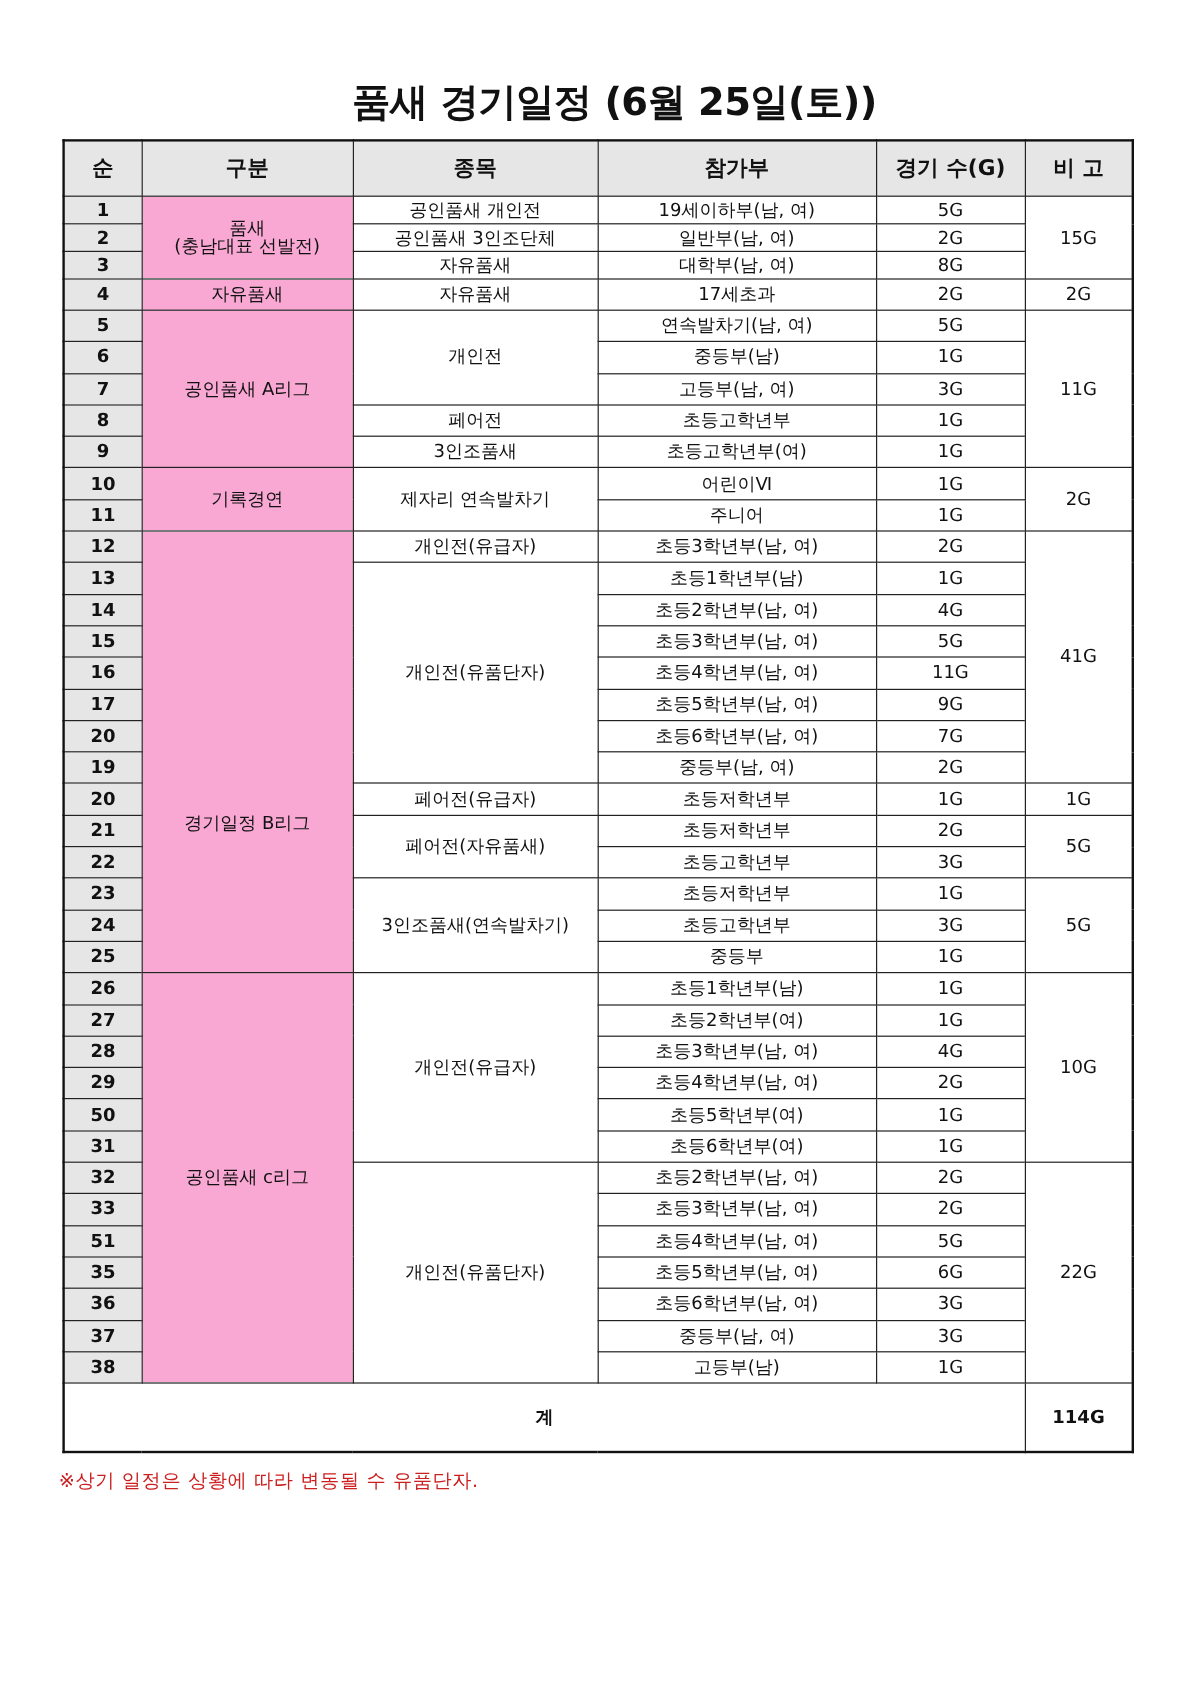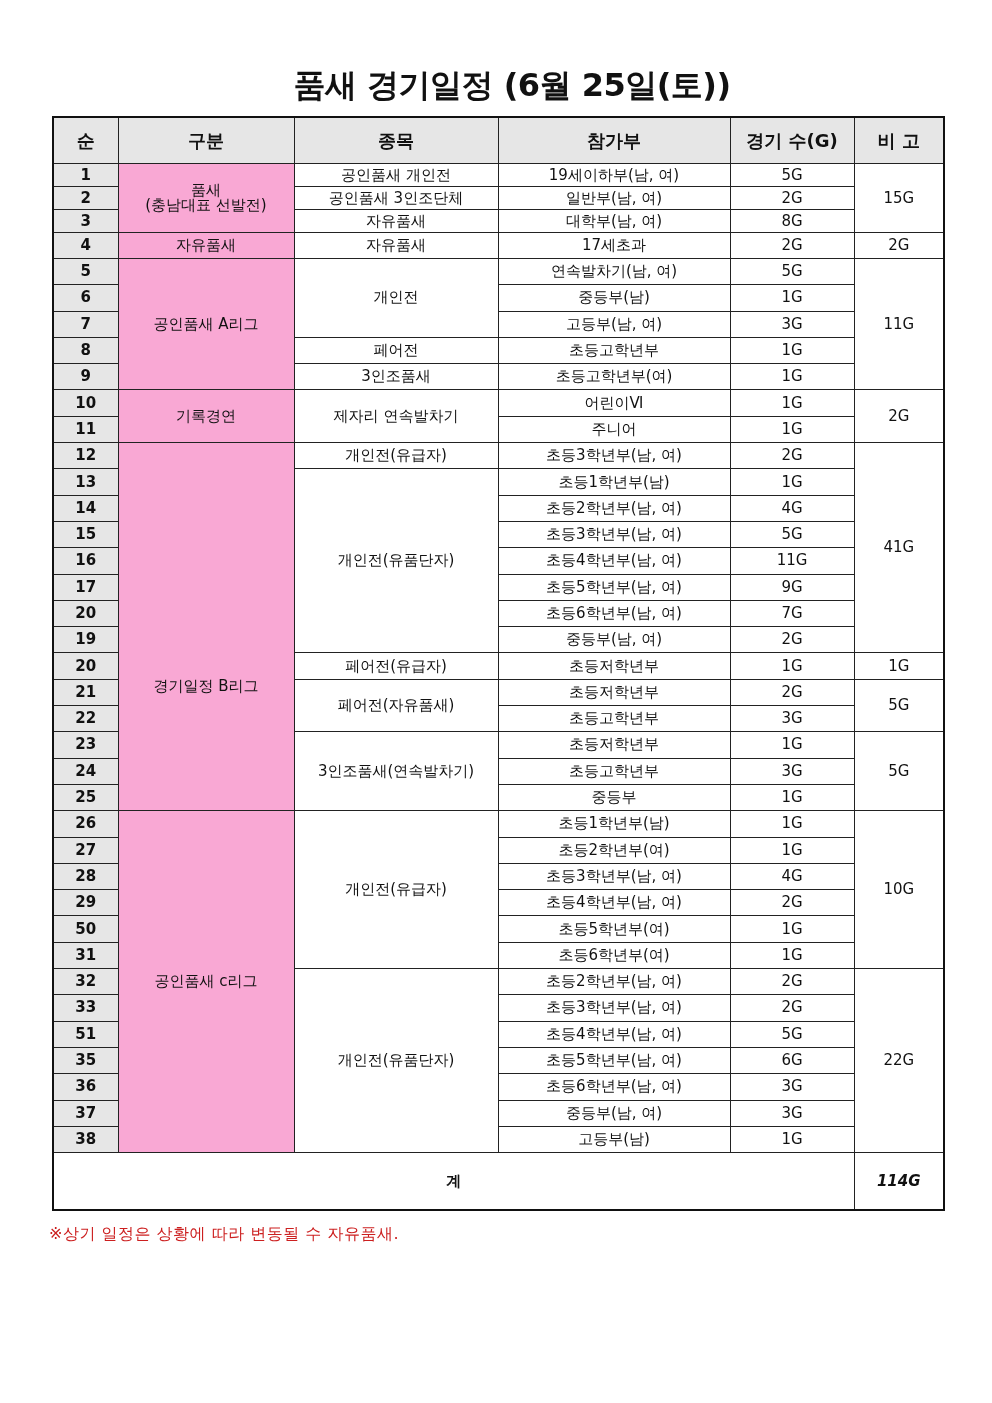--- a/index.html
+++ b/index.html
@@ -5,21 +5,21 @@
   html, body { margin: 0; padding: 0; background: #ffffff; }
   body { width: 992px; height: 1403px; position: relative; font-family: "DejaVu Sans", "Liberation Sans", sans-serif; color: #111; }
   .title { position: absolute; top: 64px; left: 0; width: 992px; text-align: center; font-size: 32px; font-weight: bold; letter-spacing: -0.5px; margin-left: 16px; }
   table.sched { position: absolute; left: 52px; top: 116px; width: 891px; border-collapse: collapse; table-layout: fixed; border: 2px solid #111; }
   table.sched td, table.sched th { border: 1px solid #222; text-align: center; vertical-align: middle; padding: 0; font-size: 15px; line-height: 1; overflow: hidden; white-space: nowrap; }
   table.sched th { background: #e6e6e6; font-size: 18px; font-weight: bold; height: 45px; border-bottom: 1.5px solid #222; }
   td.num { background: #e6e6e6; font-weight: bold; font-size: 16px; }
   td.grp { background: #f9a8d4; font-weight: normal; font-size: 16px; white-space: normal; line-height: 1.4; }
   td.note { font-size: 19px; }
   td.tot-label { font-size: 19px; font-weight: bold; height: 56px; border-top: 2px solid #111; }
-  td.tot-val { font-size: 19px; font-weight: bold; border-top: 2px solid #111; font-style: italic; }
+  td.tot-val { font-size: 19px; font-weight: bold; border-top: 2px solid #111; }
   tr.r-s td { height: 22px; }
   tr.r-m td { height: 25px; }
   tr.r-n td { height: 25.3px; }
   .footnote { position: absolute; left: 49px; top: 1224px; font-size: 16px; color: #cc1f1f; letter-spacing: 0.5px; }
 </style>
 </head>
 <body>
 
 <div class="title">품새 경기일정 (6월 25일(토))</div>
 
@@ -271,13 +271,13 @@
       <td>1G</td>
     </tr>
 
     <tr>
       <td class="tot-label" colspan="5">계</td>
       <td class="tot-val">114G</td>
     </tr>
   </tbody>
 </table>
 
-<div class="footnote">※상기 일정은 상황에 따라 변동될 수 자유품새.</div>
+<div class="footnote">※상기 일정은 상황에 따라 변동될 수 유품단자.</div>
 
 </body></html>

